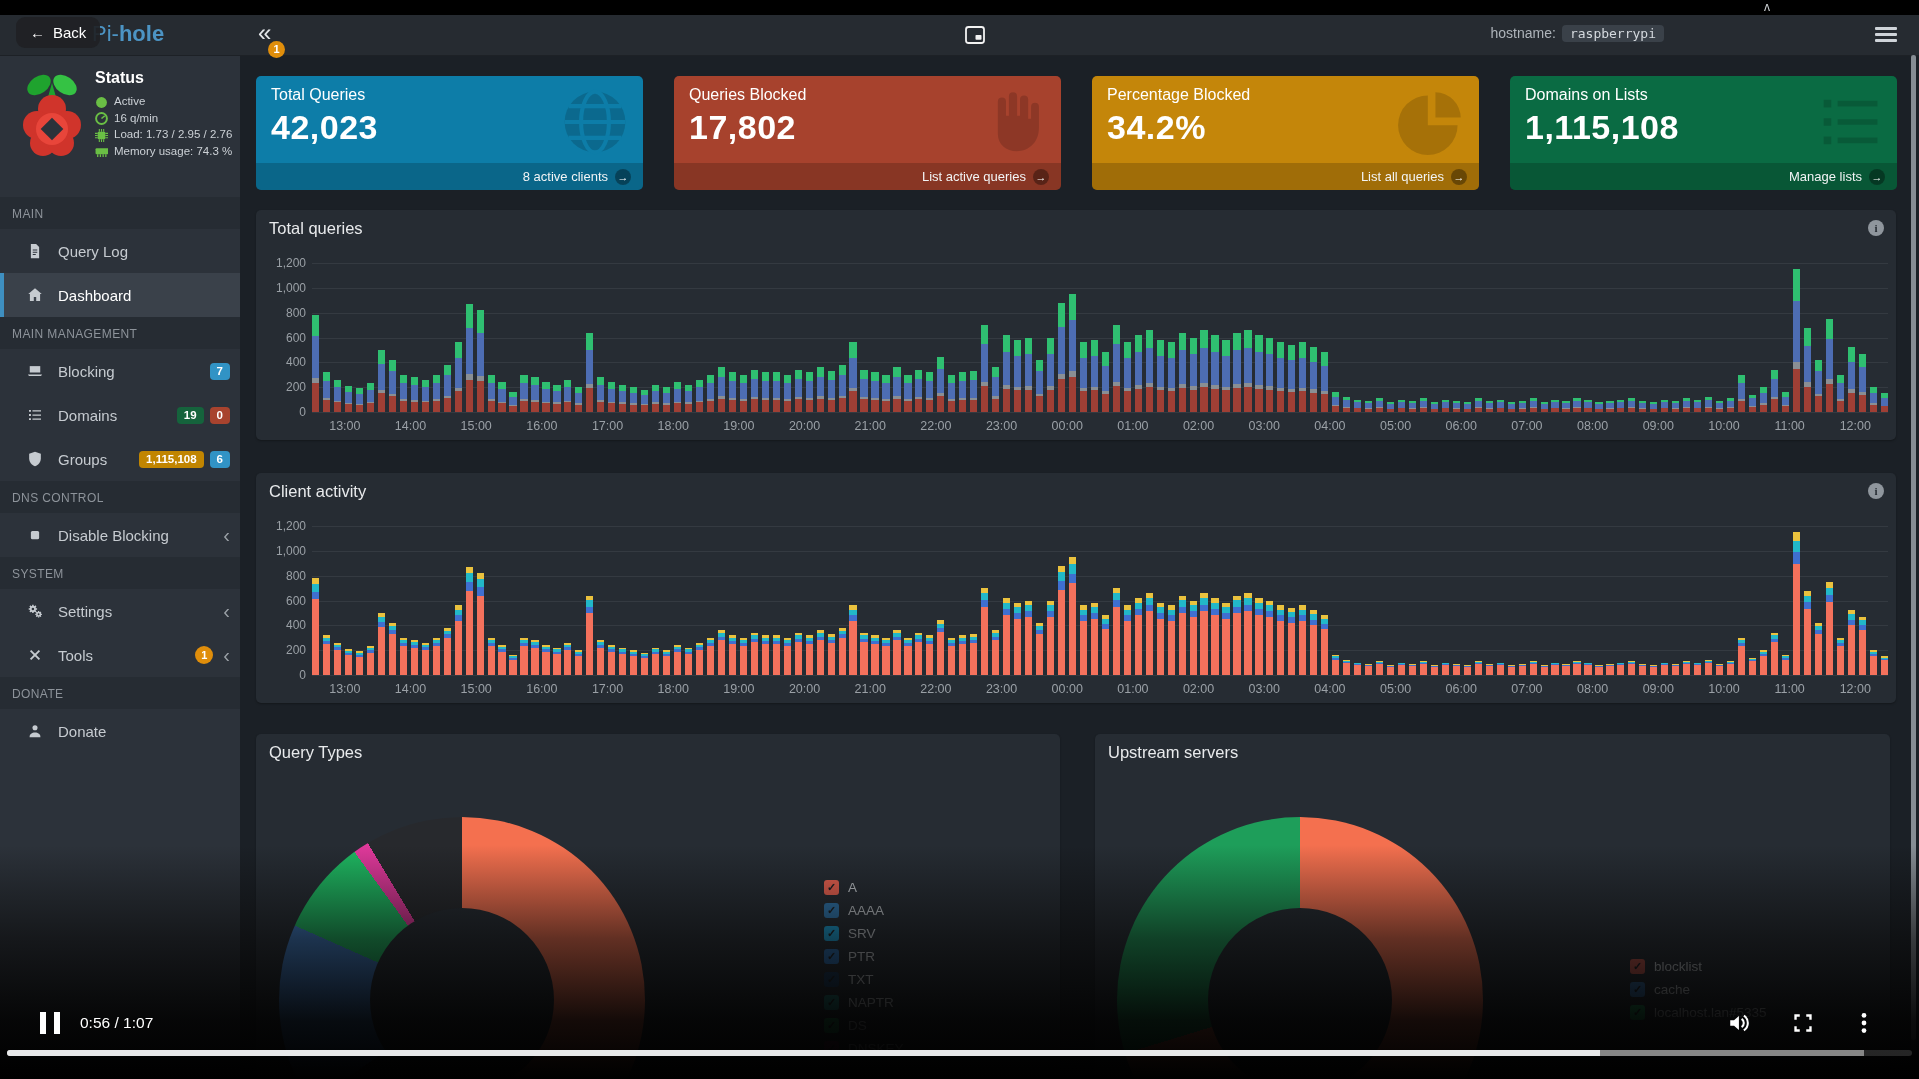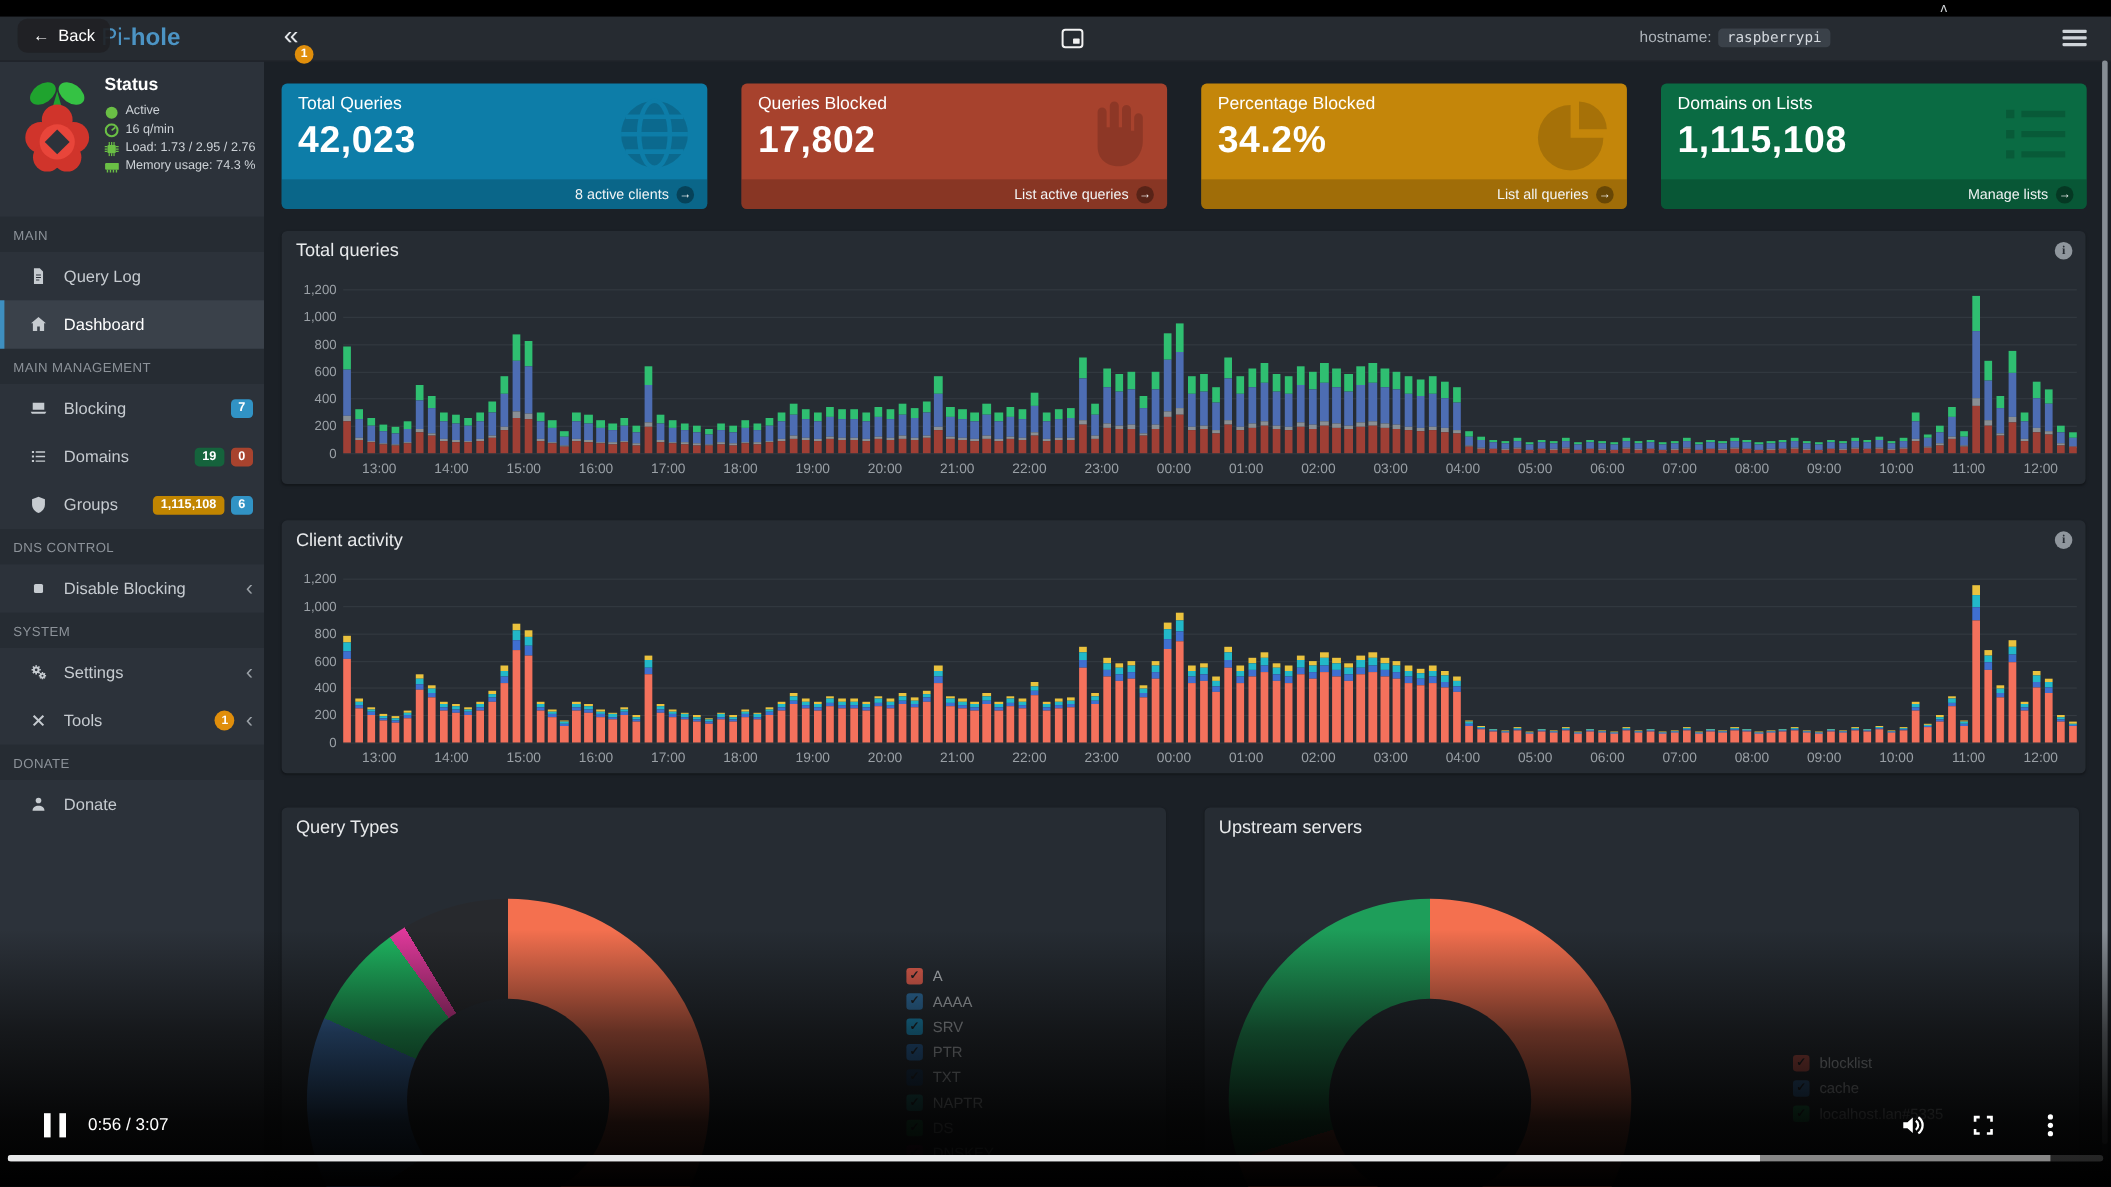--- a/index.html
+++ b/index.html
@@ -2268,21 +2268,21 @@
       <div class="scrollthumb"></div>
     </div>
 
   <div class="fade"></div>
 
   <div class="controls">
     <div class="pausebtn">
         <i></i>
         <i></i>
       </div>
-    <div class="ptime">0:56 / 3:07</div>
+    <div class="ptime">0:56 / 1:07</div>
     <div class="pcic" style="right:166px;">
       <svg viewBox="0 0 24 24" fill="currentColor">
           <path d="M3 9.5v5h3.5L11 18.5V5.5L6.5 9.5z"></path>
           <path d="M13.5 8.2a4.6 4.6 0 0 1 0 7.6" fill="none" stroke="currentColor" stroke-width="1.9"></path>
           <path d="M15.6 5.2a8.2 8.2 0 0 1 0 13.6" fill="none" stroke="currentColor" stroke-width="1.9"></path>
         </svg>
     </div>
     <div class="pcic" style="right:103px;">
       <svg viewBox="0 0 24 24" fill="currentColor">
           <path d="M4 9V4h5v2.2H6.2V9zM15 4h5v5h-2.2V6.2H15zM4 15h2.2v2.8H9V20H4zM17.8 15H20v5h-5v-2.2h2.8z"></path>

